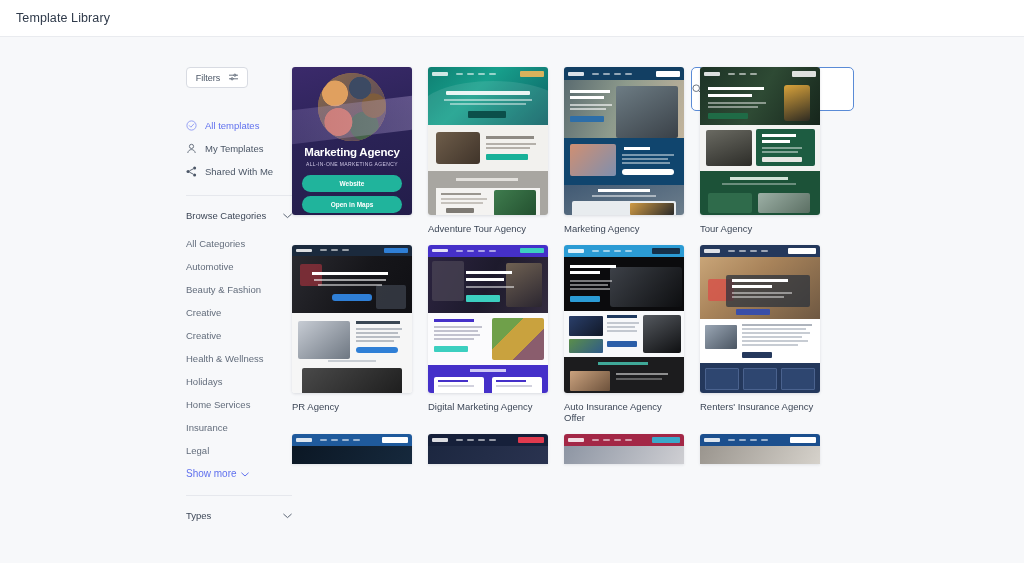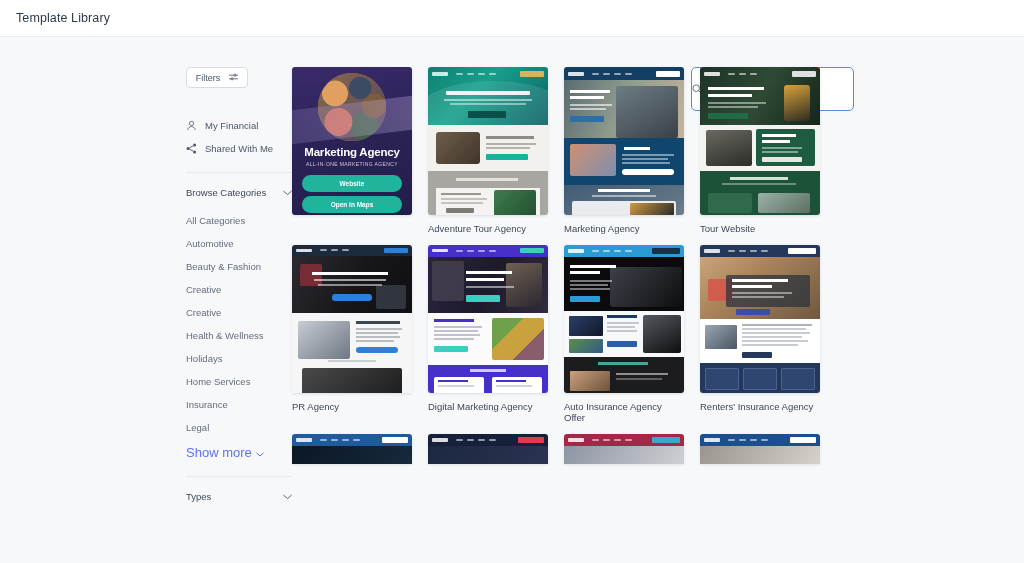--- a/index.html
+++ b/index.html
@@ -82,21 +82,21 @@
   .cat-item {
     font-size: 9.5px;
     color: #636d7c;
     line-height: 11px;
     margin-bottom: 12px;
     width: 110px;
     cursor: pointer;
   }
   .cat-item.two-line { line-height: 11.5px; }
   .show-more {
-    font-size: 13px;
+    font-size: 10px;
     color: #6071ee;
     display: flex; align-items: center; gap: 4px;
     cursor: pointer;
     margin-bottom: 2px;
   }
 
   
   .main { flex: 1; padding-right: 24px; position: relative; }
   .main-head {
     display: flex; align-items: center; justify-content: space-between;
@@ -201,29 +201,38 @@
         <svg width="9" height="8" viewBox="0 0 9 8">
           <path d="M0 2.2h5.2M6.6 2.2h2.4M0 5.8h2.4M3.8 5.8H9" stroke="#5c6675" stroke-width="0.9" fill="none" stroke-linecap="round"></path>
           <circle cx="5.9" cy="2.2" r="1.1" fill="none" stroke="#5c6675" stroke-width="0.9"></circle>
           <circle cx="3.1" cy="5.8" r="1.1" fill="none" stroke="#5c6675" stroke-width="0.9"></circle>
         </svg>
       </span>
     </div>
 
     <div class="nav-list">
 
+      <div class="nav-item active">
+        <span class="nav-icon">
+          <svg width="11" height="11" viewBox="0 0 11 11">
+            <circle cx="5.5" cy="5.5" r="4.6" fill="none" stroke="#8b97f3" stroke-width="0.9"></circle>
+            <path d="M3.3 5.6l1.6 1.6 3-3.3" fill="none" stroke="#8b97f3" stroke-width="0.9" stroke-linecap="round" stroke-linejoin="round"></path>
+          </svg>
+        </span>
+        <span>All templates</span>
+      </div>
 
       <div class="nav-item">
         <span class="nav-icon">
           <svg width="11" height="11" viewBox="0 0 11 11">
             <circle cx="5.5" cy="3.4" r="2.1" fill="none" stroke="#5c6675" stroke-width="0.9"></circle>
             <path d="M1.8 9.6c.5-2 1.9-3 3.7-3s3.2 1 3.7 3" fill="none" stroke="#5c6675" stroke-width="0.9" stroke-linecap="round"></path>
           </svg>
         </span>
-        <span>My Financial</span>
+        <span>My Templates</span>
       </div>
 
       <div class="nav-item">
         <span class="nav-icon">
           <svg width="11" height="11" viewBox="0 0 11 11">
             <circle cx="8.6" cy="2.1" r="1.5" fill="#4b5666"></circle>
             <circle cx="8.6" cy="8.9" r="1.5" fill="#4b5666"></circle>
             <circle cx="2.1" cy="5.5" r="1.6" fill="#4b5666"></circle>
             <path d="M3.5 4.8l3.8-2M3.5 6.2l3.8 2" stroke="#4b5666" stroke-width="0.9" fill="none"></path>
           </svg>
@@ -423,21 +432,21 @@
               <div style="position:absolute;bottom:4px;left:6px;width:40px;height:5px;background:#e6e6e2;border-radius:1px;"></div>
             </div>
           </div>
           <div style="position:absolute;top:104px;left:0;right:0;bottom:0;background:#1c5238;">
             <div style="position:absolute;top:6px;left:30px;width:58px;height:3px;background:#cfe2d6;"></div>
             <div style="position:absolute;top:12px;left:22px;width:74px;height:2px;background:rgba(255,255,255,.35);"></div>
             <div style="position:absolute;top:22px;left:8px;width:44px;height:20px;background:#2f6b4b;border-radius:2px;"></div>
             <div style="position:absolute;top:22px;left:58px;width:52px;height:20px;background:linear-gradient(140deg,#9db0a6,#5b6f63);border-radius:2px;"></div>
           </div>
         </div>
-        <div class="card-title">Tour Website</div>
+        <div class="card-title">Tour Agency</div>
       </div>
 
       <div class="card">
         <div class="thumb">
           <div style="position:absolute;top:0;left:0;right:0;height:11px;background:#1b2a3d;">
             <div class="mini-nav" style="height:11px;">
               <div class="mini-logo" style="width:12px;height:3px;"></div>
               <div class="mini-links">
                   <div class="mini-link"></div>
                   <div class="mini-link"></div>

